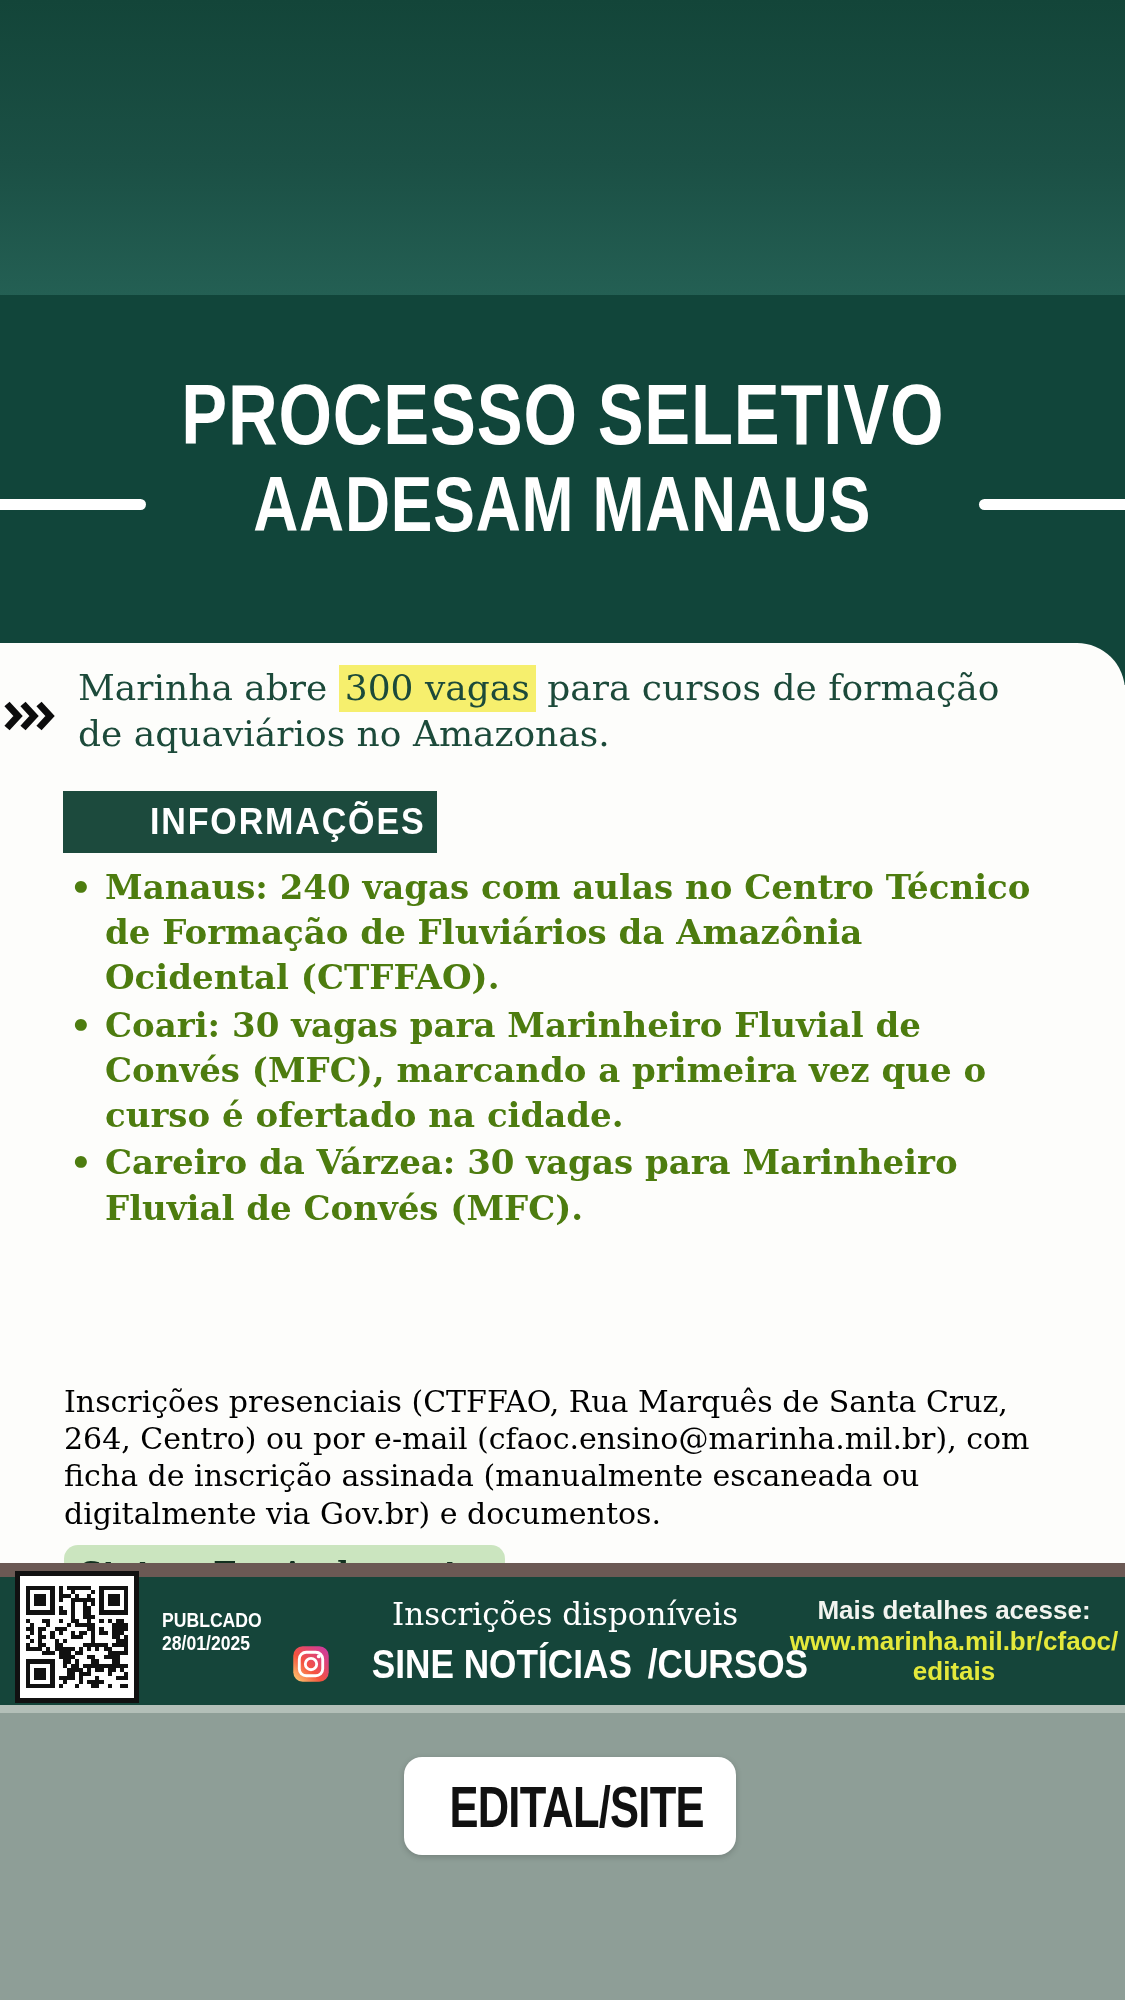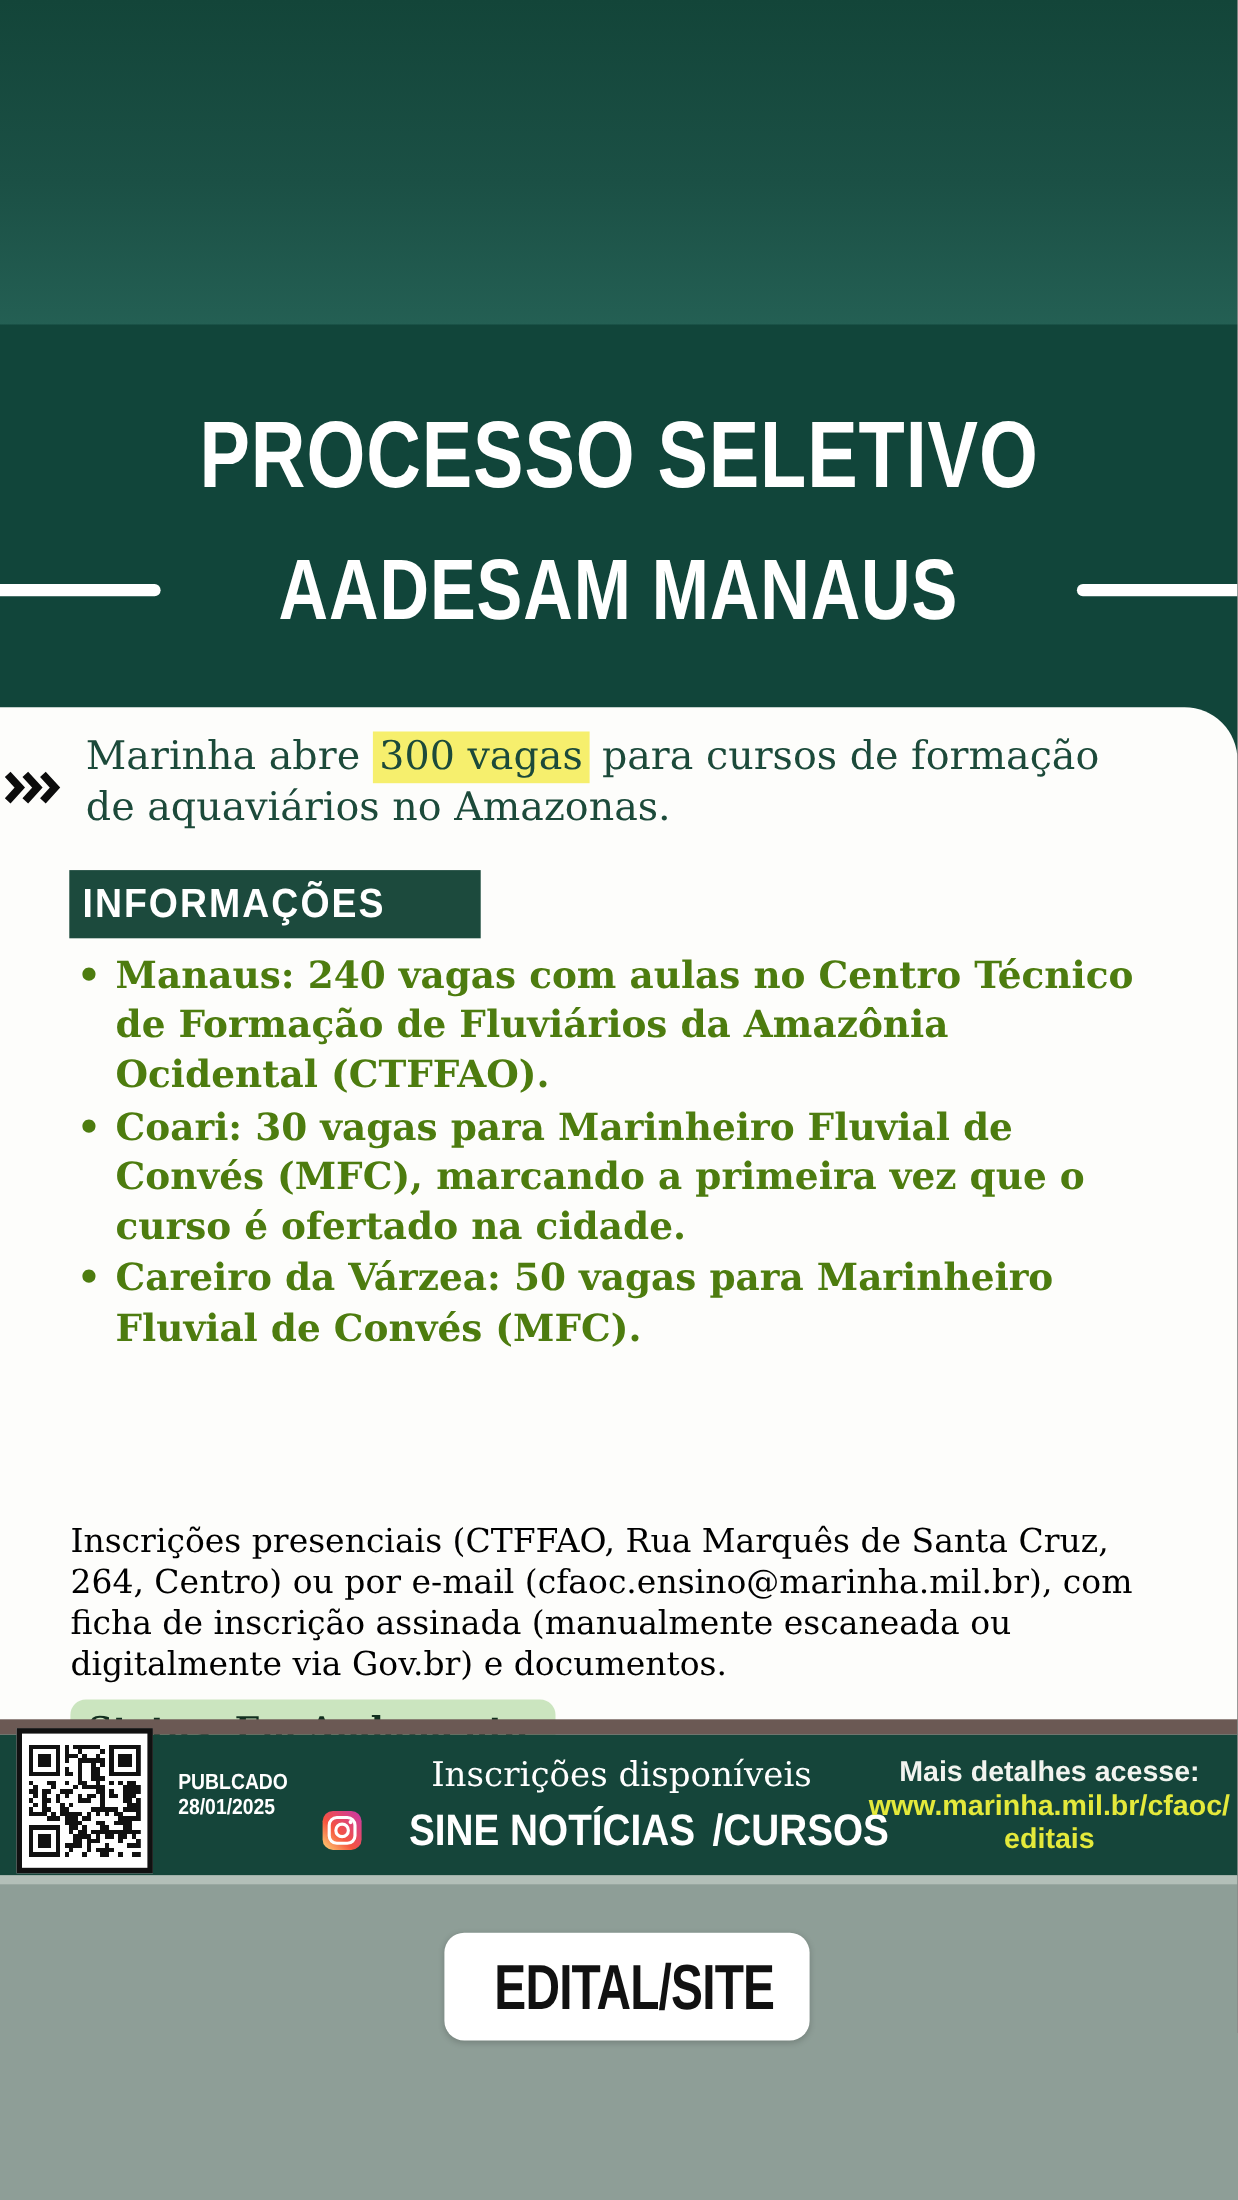--- a/index.html
+++ b/index.html
@@ -7,37 +7,37 @@
   .canvas{
     position:relative;width:1125px;height:2000px;margin:0 auto;
     background:#fdfdfb;overflow:hidden;
     font-family:"Liberation Sans",sans-serif;
   }
   
   .top-gradient{position:absolute;left:0;top:0;width:1125px;height:300px;
     background:linear-gradient(180deg,#134539 0%,#1b5045 55%,#246054 100%);}
   .title-band{position:absolute;left:0;top:295px;width:1125px;height:390px;
     background:#11453a;display:flex;flex-direction:column;align-items:center;
-    justify-content:flex-start;padding-top:76px;gap:32px;}
+    justify-content:flex-start;padding-top:76px;}
   .title-line1{color:#fff;font-weight:bold;font-size:86px;line-height:1.0;
     display:inline-block;transform:scaleX(.8);white-space:nowrap;letter-spacing:1px;}
   .title-row2{display:flex;align-items:center;gap:30px;margin-top:8px;}
   .title-dash{width:190px;height:11px;background:#fff;border-radius:6px;}
   .title-line2{color:#fff;font-weight:bold;font-size:78px;line-height:1.0;
     display:inline-block;transform:scaleX(.8);white-space:nowrap;letter-spacing:1px;}
   
   .content{position:absolute;left:0;top:643px;width:1125px;height:920px;
     background:#fdfdfb;border-top-right-radius:48px;}
   .chevrons{position:absolute;left:4px;top:58px;width:52px;height:30px;}
   .headline{position:absolute;left:78px;top:22px;width:945px;
     font-family:"DejaVu Serif","Liberation Serif",serif;font-weight:normal;
     font-size:36px;line-height:1.28;color:#1c4a3a;}
   .hl{background:#f6ef6d;padding:2px 6px 4px 6px;}
   .info-box{position:absolute;left:63px;top:148px;width:374px;height:62px;
-    background:#1c4a3d;display:flex;align-items:center;justify-content:flex-start;}
+    background:#1c4a3d;display:flex;align-items:center;justify-content:flex-end;}
   .info-box span{color:#fff;font-weight:bold;font-size:37px;letter-spacing:2px;
     display:inline-block;transform:scaleX(.92);white-space:nowrap;}
   .bullets{position:absolute;left:70px;top:222px;width:985px;margin:0;padding:0;
     list-style:none;font-family:"DejaVu Serif","Liberation Serif",serif;
     font-weight:bold;font-size:34px;line-height:1.33;color:#4d7c0f;}
   .bullets li{position:relative;padding-left:35px;margin-bottom:2px;}
   .bullets li::before{content:"•";position:absolute;left:0;top:0;font-size:34px;}
   .paragraph{position:absolute;left:64px;top:740px;width:1012px;
     font-family:"DejaVu Serif","Liberation Serif",serif;font-size:30px;
     line-height:1.24;color:#000000;}
@@ -110,21 +110,21 @@
 
     <div class="headline"><span>Marinha abre </span><span class="hl">300 vagas</span><span> para cursos de formação de aquaviários no Amazonas.</span></div>
 
     <div class="info-box">
       <span>INFORMAÇÕES</span>
     </div>
 
     <ul class="bullets">
       <li>Manaus: 240 vagas com aulas no Centro Técnico de Formação de Fluviários da Amazônia Ocidental (CTFFAO).</li>
       <li>Coari: 30 vagas para Marinheiro Fluvial de Convés (MFC), marcando a primeira vez que o curso é ofertado na cidade.</li>
-      <li>Careiro da Várzea: 50 vagas para Marinheiro Fluvial de Convés (MFC).</li>
+      <li>Careiro da Várzea: 30 vagas para Marinheiro Fluvial de Convés (MFC).</li>
     </ul>
 
     <div class="paragraph">Inscrições presenciais (CTFFAO, Rua Marquês de Santa Cruz, 264, Centro) ou por e-mail (cfaoc.ensino@marinha.mil.br), com ficha de inscrição assinada (manualmente escaneada ou digitalmente via Gov.br) e documentos.</div>
 
     <div class="status-badge">Status: Em Andamento</div>
 
     <div class="closing">Inscrições abertas de 07/01 a 07/02, das 08h30 às 11h00 e das 13h00 às 15h00.</div>
   </div>
 
   <div class="brown-strip"></div>

